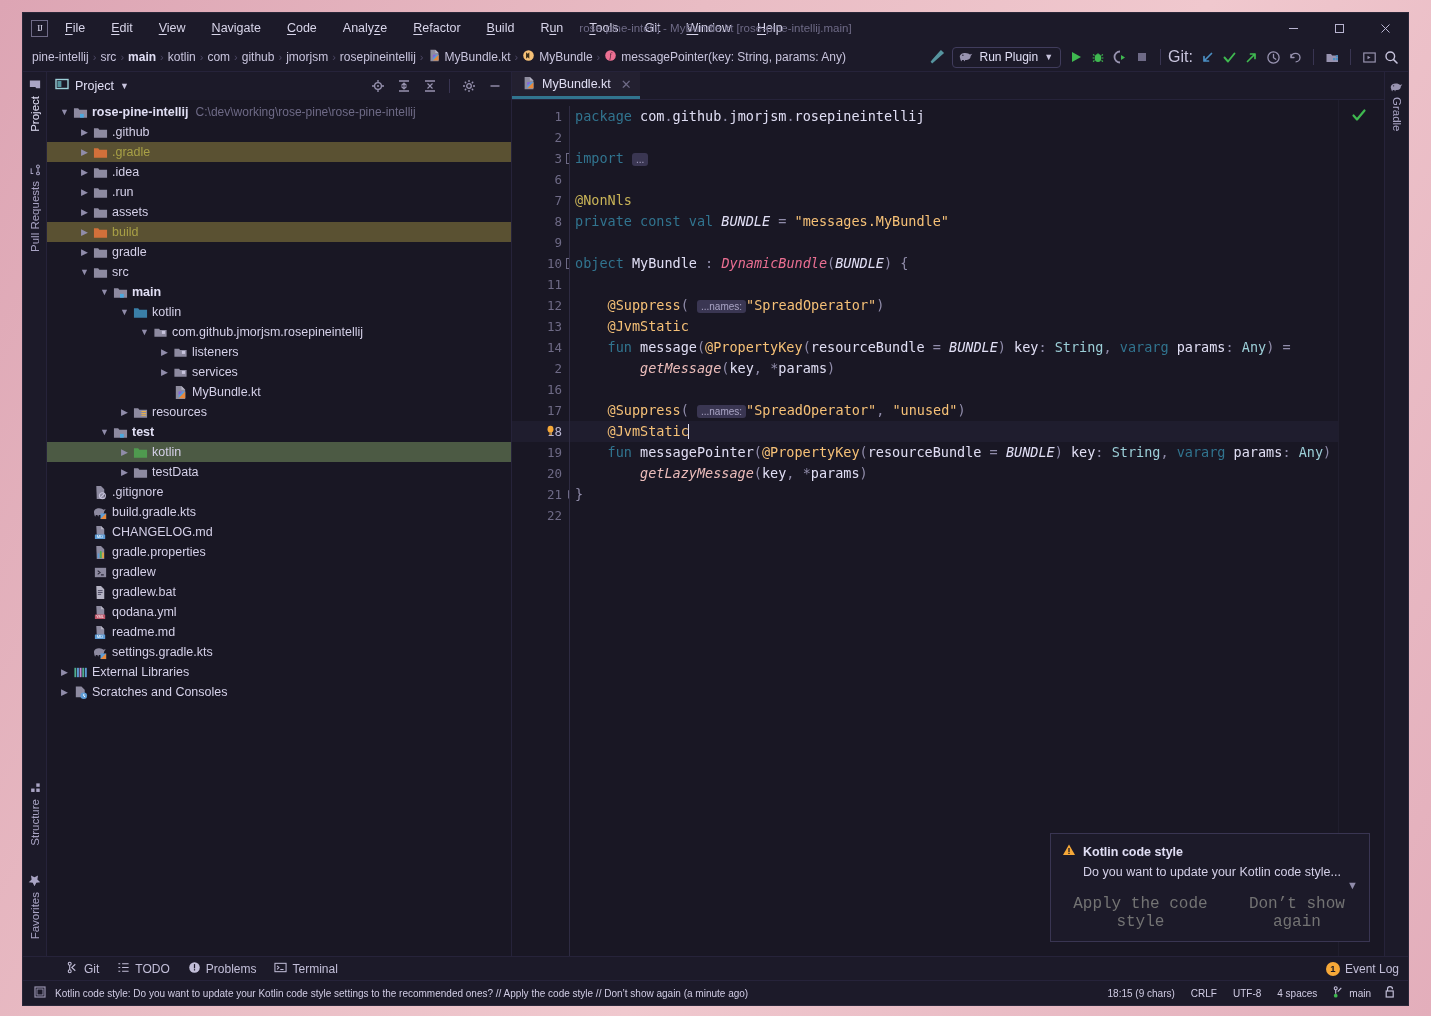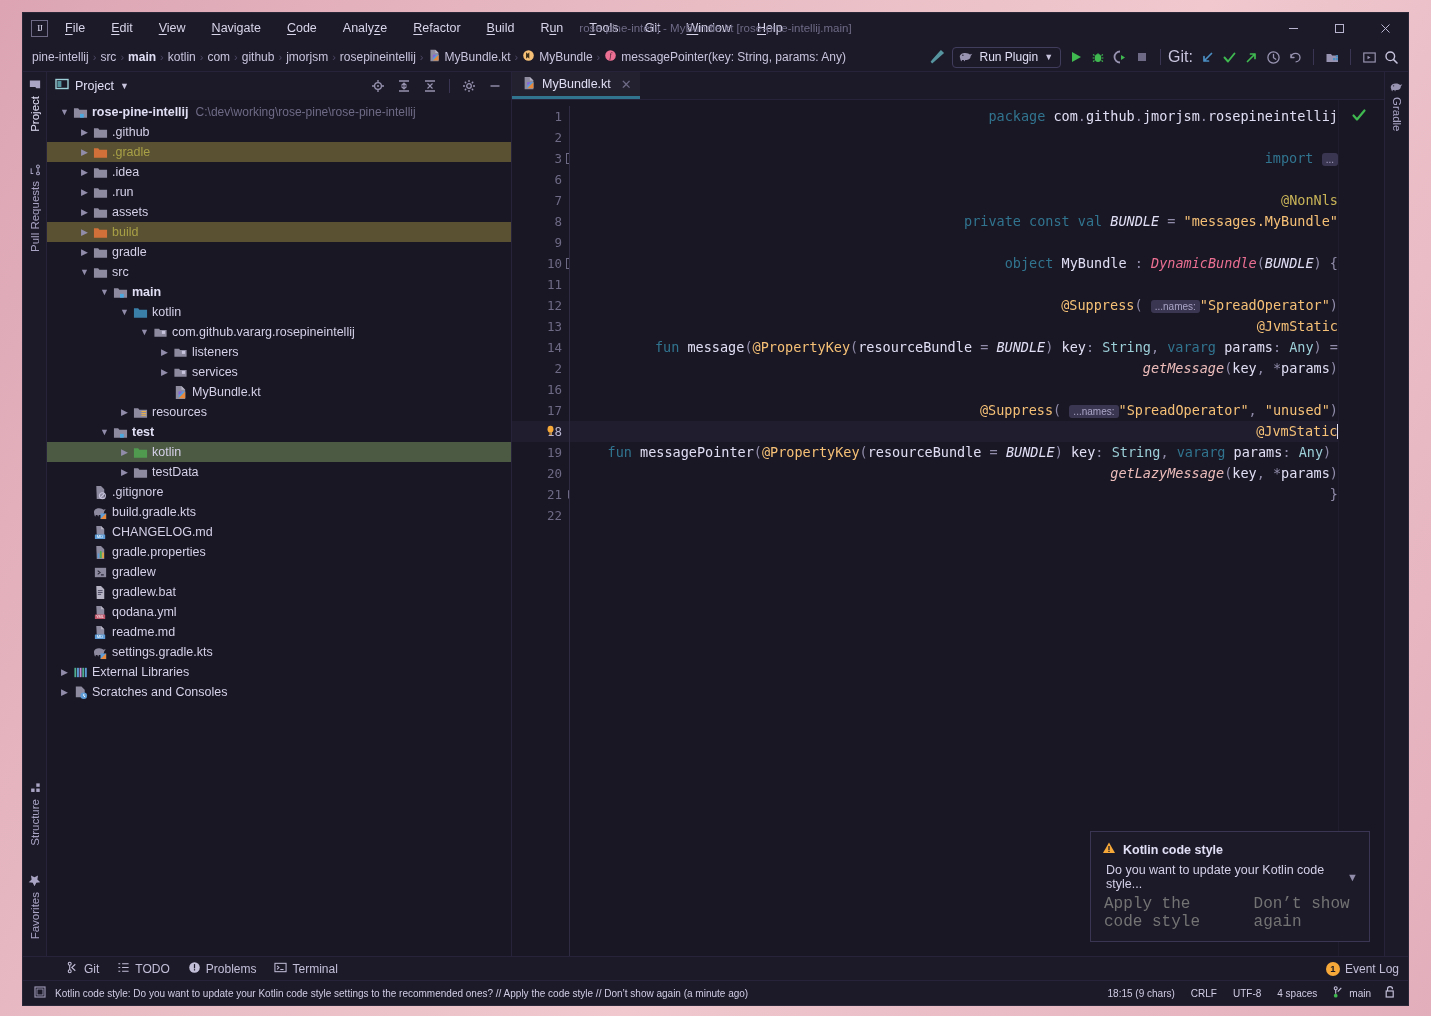--- a/index.html
+++ b/index.html
@@ -174,21 +174,20 @@
     position: absolute; right: -8px; width: 11px; height: 11px;
     display: flex; align-items: center; justify-content: center;
     color: #6e6a86; font-size: 11px;
   }
   .bulb { position: absolute; left: 32px; font-size: 11px; }
 
   #code {
     flex: 1; padding-top: 6px; position: relative; overflow: hidden;
     font-family: "DejaVu Sans Mono", monospace; font-size: 13.5px;
     background: #191724;
-    text-align: right;
   }
   .cline {
     height: 21px; line-height: 21px; white-space: pre;
     padding-left: 6px; position: relative;
   }
   .cline.cur { background: #1f1d2e; }
   .fold-bar {
     position: absolute; left: 0; top: 6px; bottom: 0; width: 1px;
   }
   
@@ -213,30 +212,30 @@
 
   #rightgutter {
     width: 46px; flex: 0 0 46px; background: #191724;
     border-left: 1px solid #201e2e; position: relative;
   }
   #inspect-ok { position: absolute; top: 7px; left: 12px; }
 
   
   #notif {
     position: absolute; right: 14px; bottom: 14px;
-    width: 280px; background: #1c1a29;
-    border: 1px solid #393552; padding: 9px 11px 10px 11px;
+    width: 320px; background: #1c1a29;
+    border: 1px solid #393552; padding: 9px 11px 10px 11px; text-align: center;
   }
   #notif .ntitle {
     font-size: 12.5px; font-weight: bold; color: #e0def4;
     display: flex; align-items: center; gap: 7px;
   }
   #notif .nbody {
     font-size: 12.5px; color: #d4d0e8; margin-top: 5px;
-    padding-left: 4px; display: flex; align-items: center;
+    padding-left: 4px; display: flex; align-items: center; flex-direction: column;
   }
   #notif .nbody .chev { margin-left: auto; color: #908caa; font-size: 11px; }
   #notif .nacts { margin-top: 4px; display: flex; gap: 19px; padding-left: 2px; }
   #notif .nacts a { font-size: 16px; color: #737373; text-decoration: none; font-family: Liberation Mono, monospace; }
 
   
   #botstripe {
     height: 24px; flex: 0 0 24px; background: #1c1a29;
     display: flex; align-items: center; padding-left: 34px;
     border-top: 1px solid #26233a; gap: 0;
@@ -656,21 +655,21 @@
             <span class="tlabel">kotlin</span>
           </div>
           <div class="trow" style="padding-left: 90px;">
             <span class="arrow">▼</span>
             <span class="ticon">
               <svg width="15" height="15" viewBox="0 0 16 16">
                 <path d="M1.5 4h5l1 1.3H14.5v7.2h-13z" fill="#8d8aa0"></path>
                 <rect x="9.5" y="6.3" width="3.4" height="3.2" fill="#c8c4dd"></rect>
               </svg>
             </span>
-            <span class="tlabel">com.github.vararg.rosepineintellij</span>
+            <span class="tlabel">com.github.jmorjsm.rosepineintellij</span>
           </div>
           <div class="trow" style="padding-left: 110px;">
             <span class="arrow">▶</span>
             <span class="ticon">
               <svg width="15" height="15" viewBox="0 0 16 16">
                 <path d="M1.5 4h5l1 1.3H14.5v7.2h-13z" fill="#8d8aa0"></path>
                 <rect x="9.5" y="6.3" width="3.4" height="3.2" fill="#c8c4dd"></rect>
               </svg>
             </span>
             <span class="tlabel">listeners</span>

